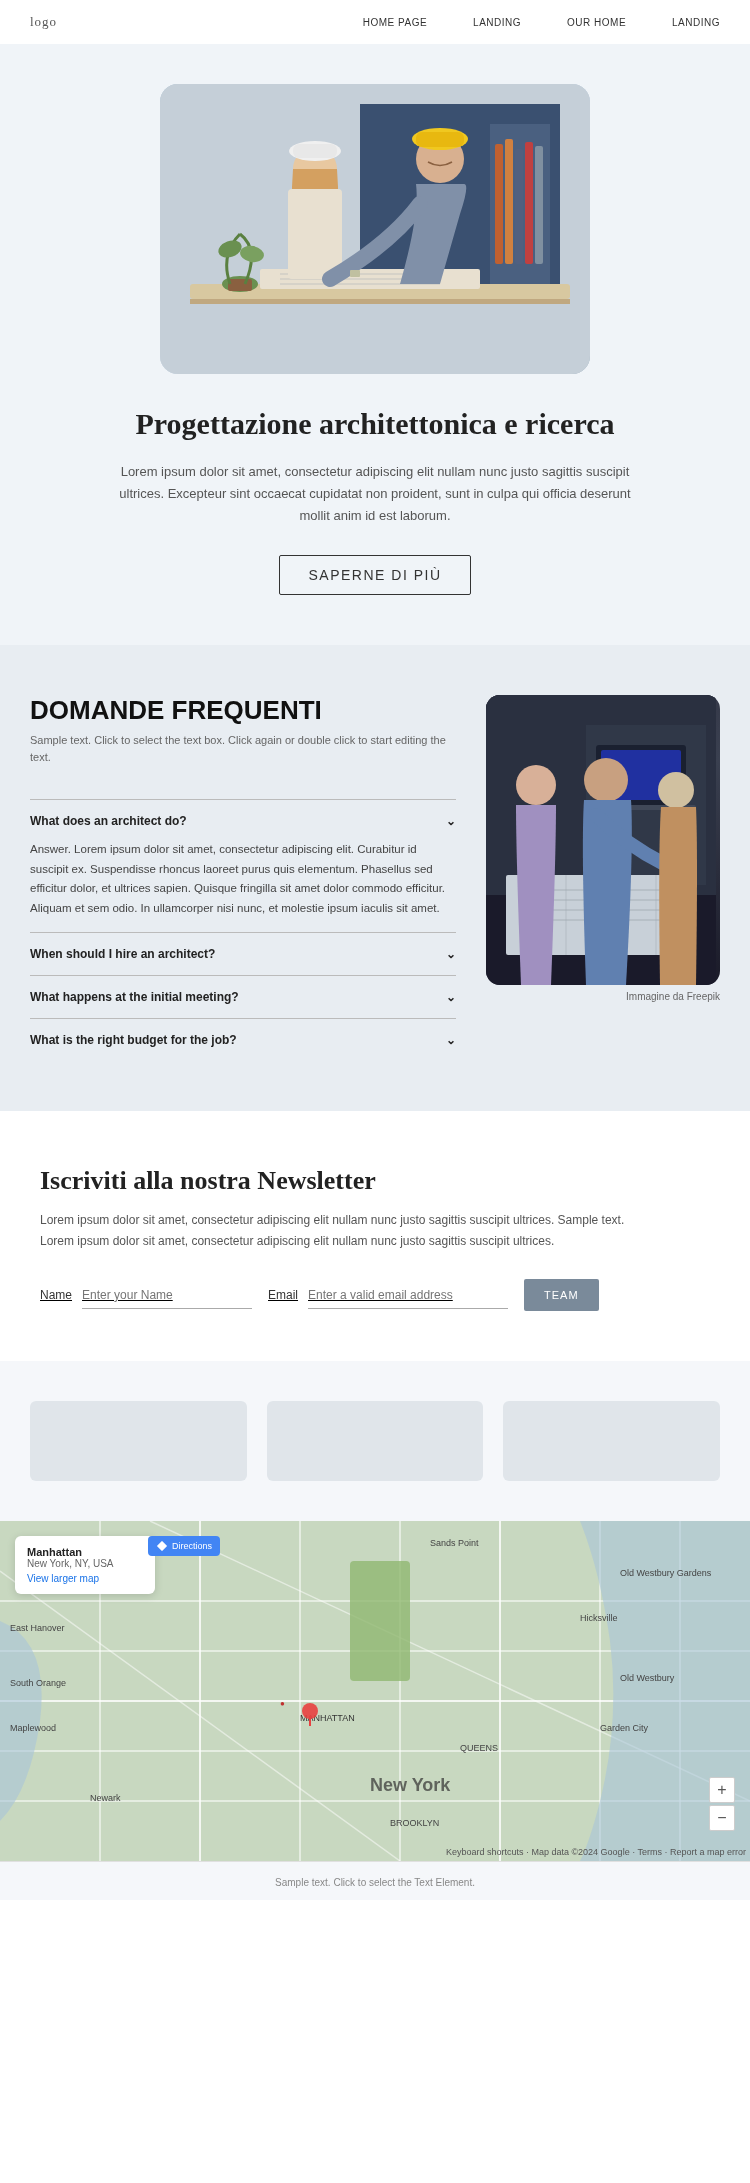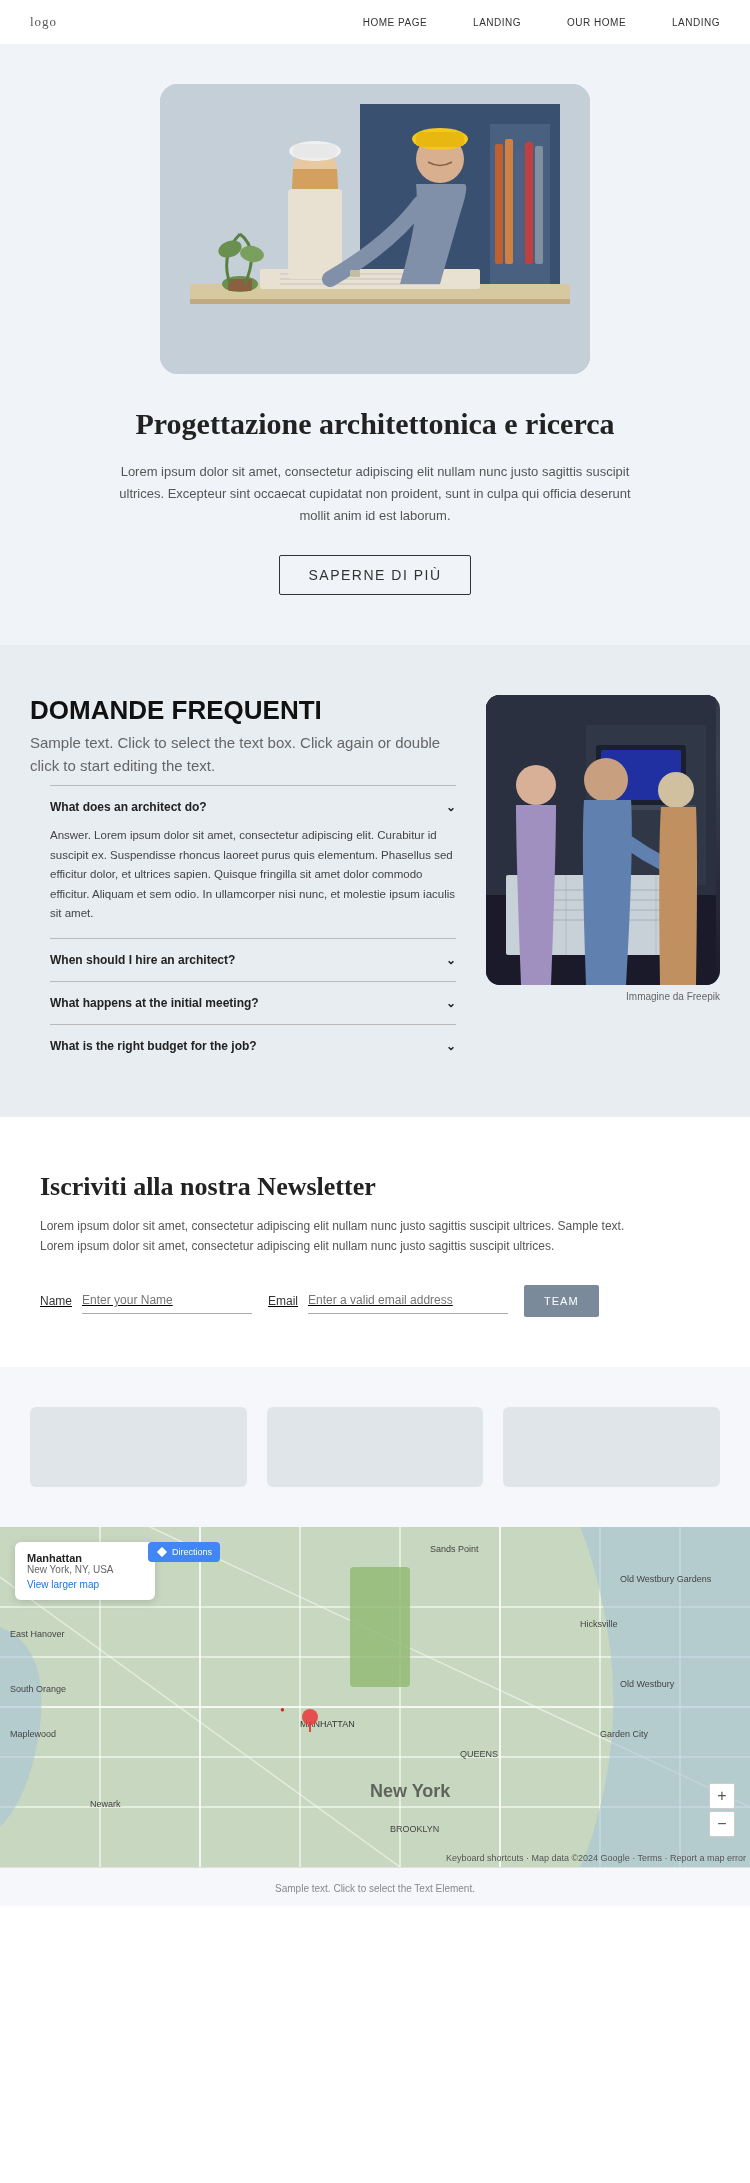--- a/index.html
+++ b/index.html
@@ -89,30 +89,29 @@
     }
     .faq-left { flex: 1; min-width: 0; }
     .faq-title {
       font-size: 26px;
       font-weight: 900;
       color: #111;
       margin-bottom: 6px;
       font-family: Arial, sans-serif;
     }
     .faq-subtitle {
-      font-size: 15px;
+      font-size: 11px;
       color: #666;
-      margin-bottom: 8px;
+      margin-bottom: 34px;
       font-family: Arial, sans-serif;
       line-height: 1.5;
     }
     .faq-item {
       border-top: 1px solid #bbb;
       padding: 14px 0;
-      margin-left: 20px;
     }
     .faq-item-header {
       display: flex;
       justify-content: space-between;
       align-items: center;
       cursor: pointer;
     }
     .faq-item-header span {
       font-size: 12px;
       font-weight: 700;

